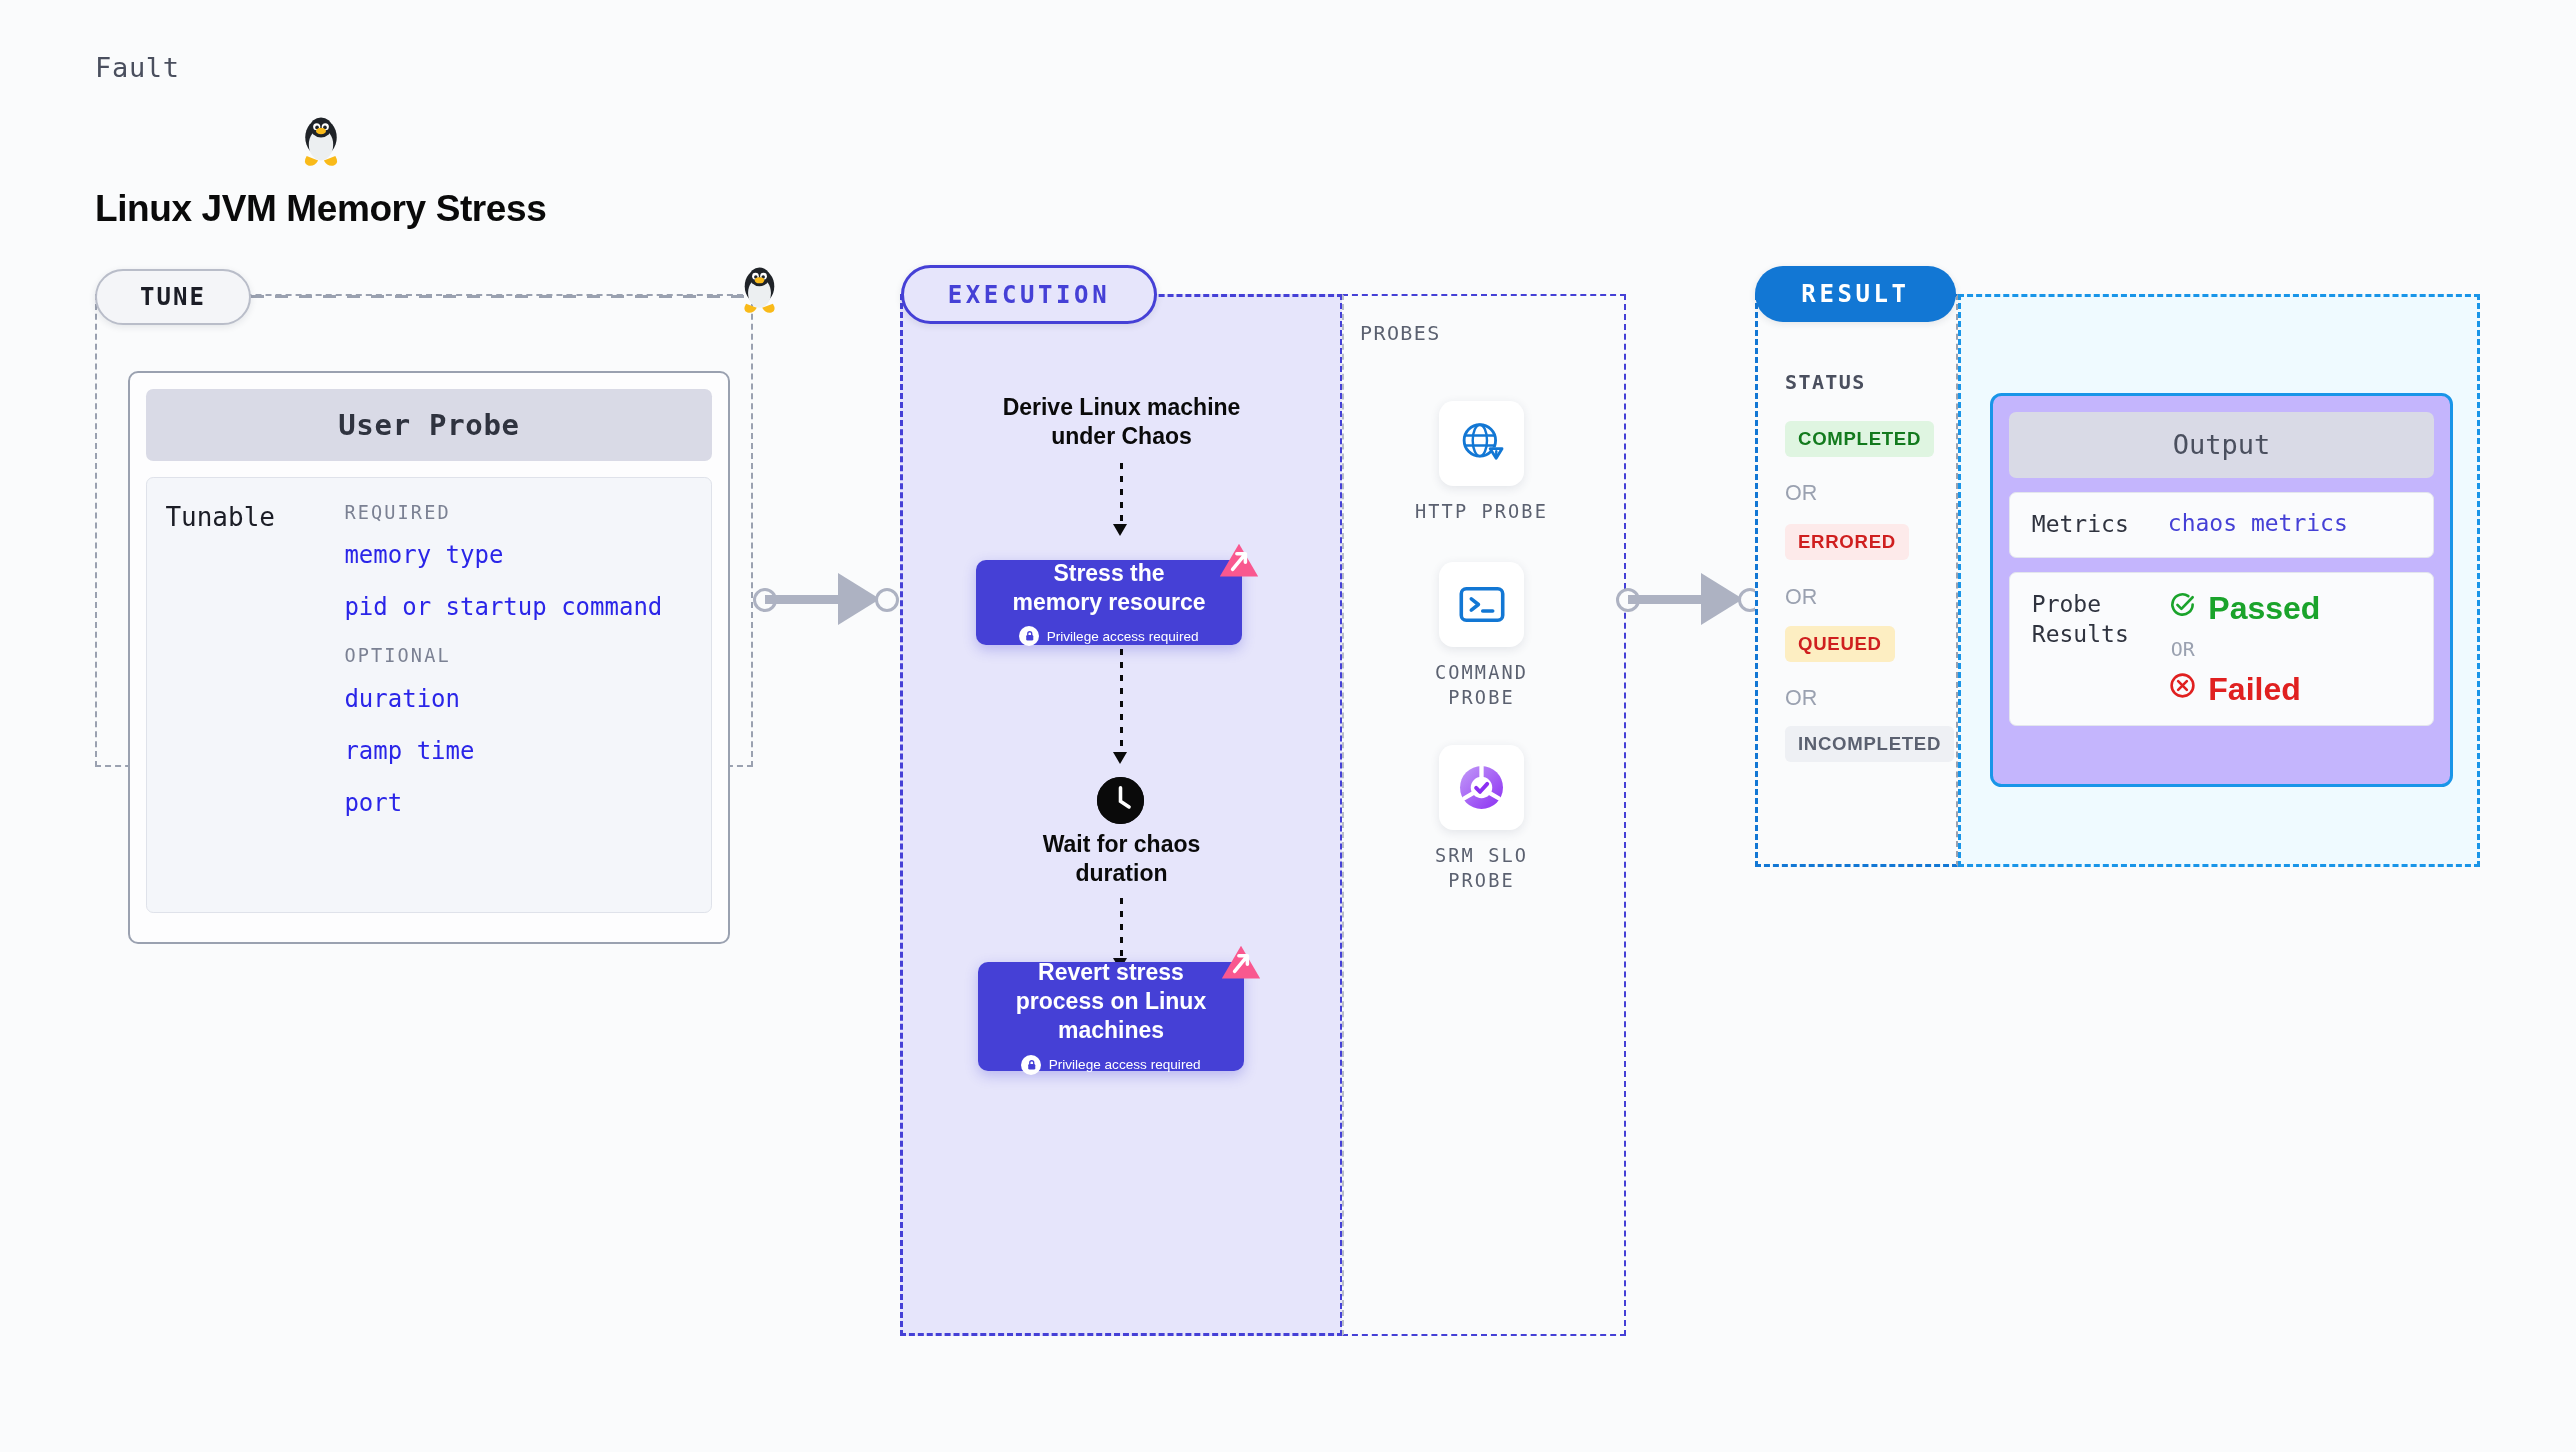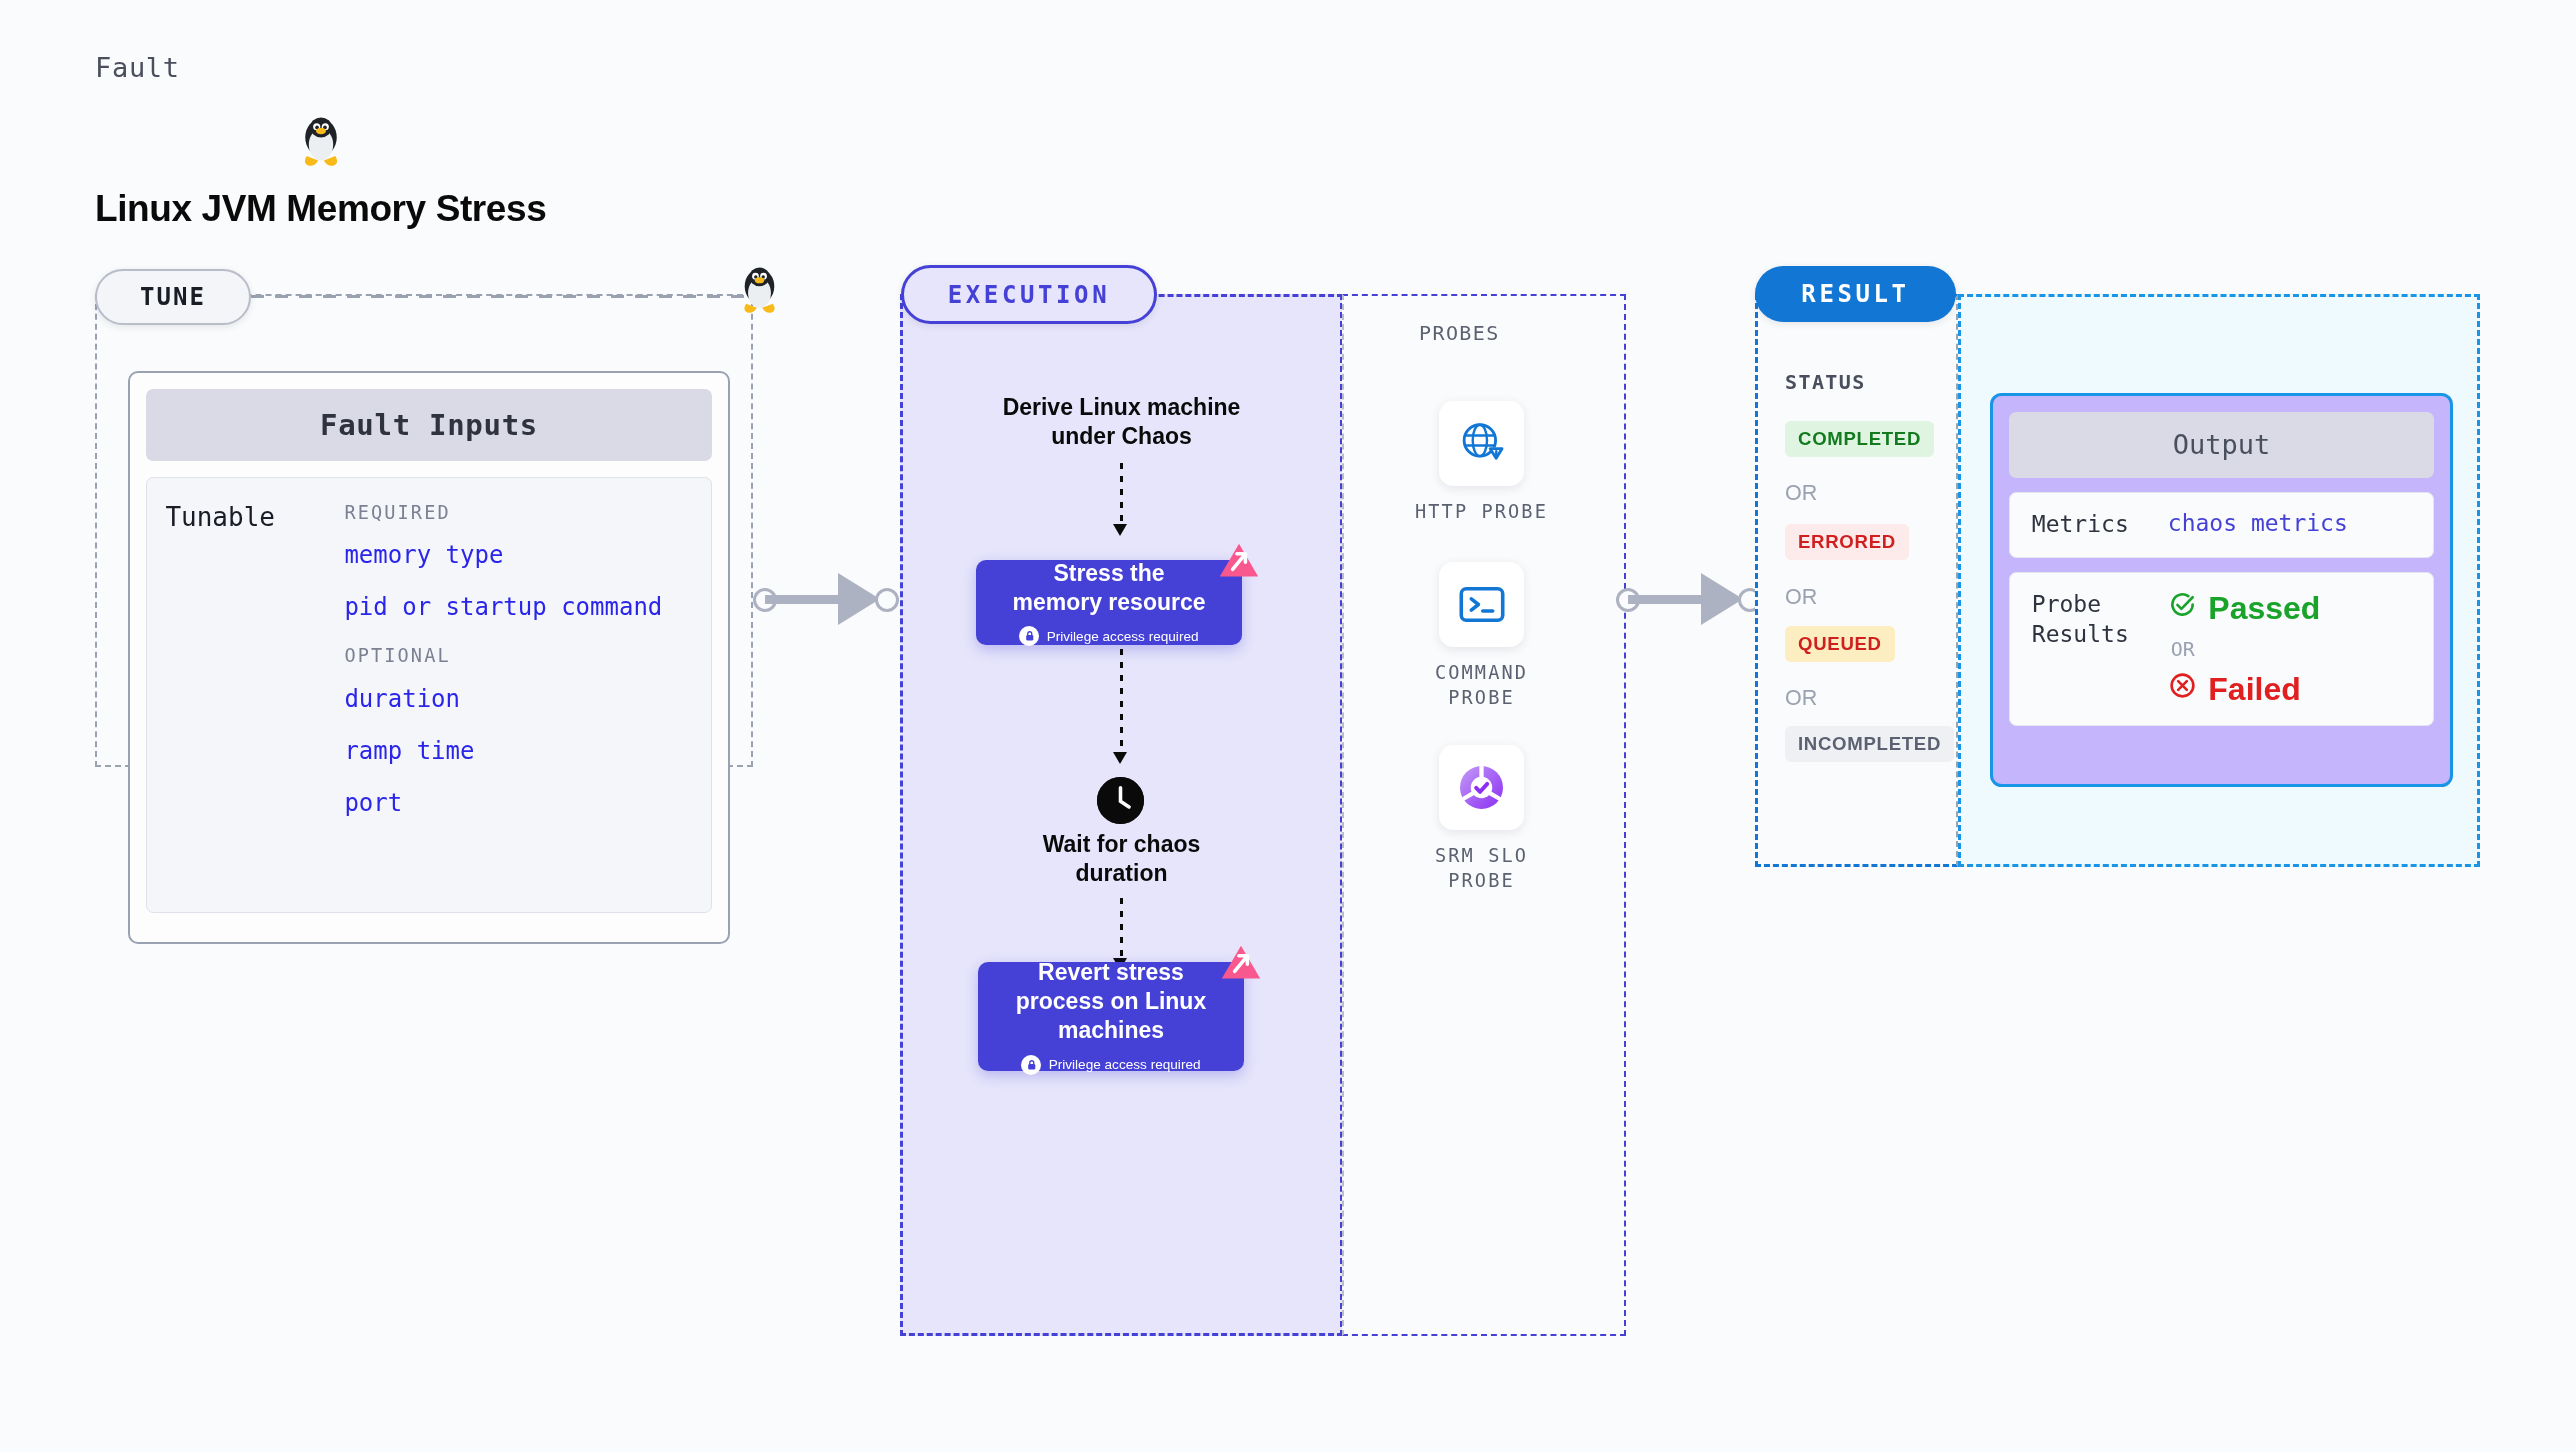--- a/index.html
+++ b/index.html
@@ -305,21 +305,21 @@
         <circle cx="38" cy="15" r="5" fill="#fff"></circle>
       <circle cx="26.5" cy="16" r="2.6" fill="#1f2328"></circle>
         <circle cx="37.5" cy="16" r="2.6" fill="#1f2328"></circle>
       <ellipse cx="32" cy="21" rx="7" ry="4.6" fill="#f9ba19"></ellipse>
       <path d="M12 56 q-6 10 2 13 q9 2 14 -7z" fill="#f9ba19"></path>
       <path d="M52 56 q6 10 -2 13 q-9 2 -14 -7z" fill="#f9ba19"></path>
     </svg>
   </div>
 
   <div class="ui-card">
-    <div class="ui-head">Fault Inputs</div>
+    <div class="ui-head">User Probe</div>
     <div class="ui-body">
       <div class="ui-left">Tunable</div>
       <div class="ui-right">
         <div class="group-label">REQUIRED</div>
         <div class="param">memory type</div>
         <div class="param">pid or startup command</div>
         <div class="group-label second">OPTIONAL</div>
         <div class="param">duration</div>
         <div class="param">ramp time</div>
         <div class="param">port</div>
@@ -398,21 +398,21 @@
       <span class="lock-badge">
         <svg width="11.5" height="12" viewBox="0 0 16 17">
           <rect x="3" y="7" width="10" height="8" rx="2" fill="#4540d6"></rect>
           <path d="M5.2 7V5.3a2.8 2.8 0 015.6 0V7" stroke="#4540d6" stroke-width="1.9" fill="none"></path>
         </svg>
       </span>
       <span>Privilege access required</span>
     </div>
   </div>
 
-  <div class="probes-title" style="left:1419px; top:321px;">PROBES</div>
+  <div class="probes-title" style="left:1360px; top:321px;">PROBES</div>
 
   <div class="probe" style="left:1410px; top:562px;">
     <div class="probe-icon">
       <svg width="50" height="43" viewBox="0 0 70 60">
         <rect x="6" y="8" width="58" height="44" rx="7" fill="none" stroke="#1277d4" stroke-width="5"></rect>
         <path d="M20 22 l10 8 l-10 8" stroke="#1277d4" stroke-width="5" fill="none" stroke-linecap="round" stroke-linejoin="round"></path>
         <path d="M36 39 h14" stroke="#1277d4" stroke-width="5" stroke-linecap="round"></path>
       </svg>
     </div>
     <div class="probe-label">COMMAND PROBE</div>

